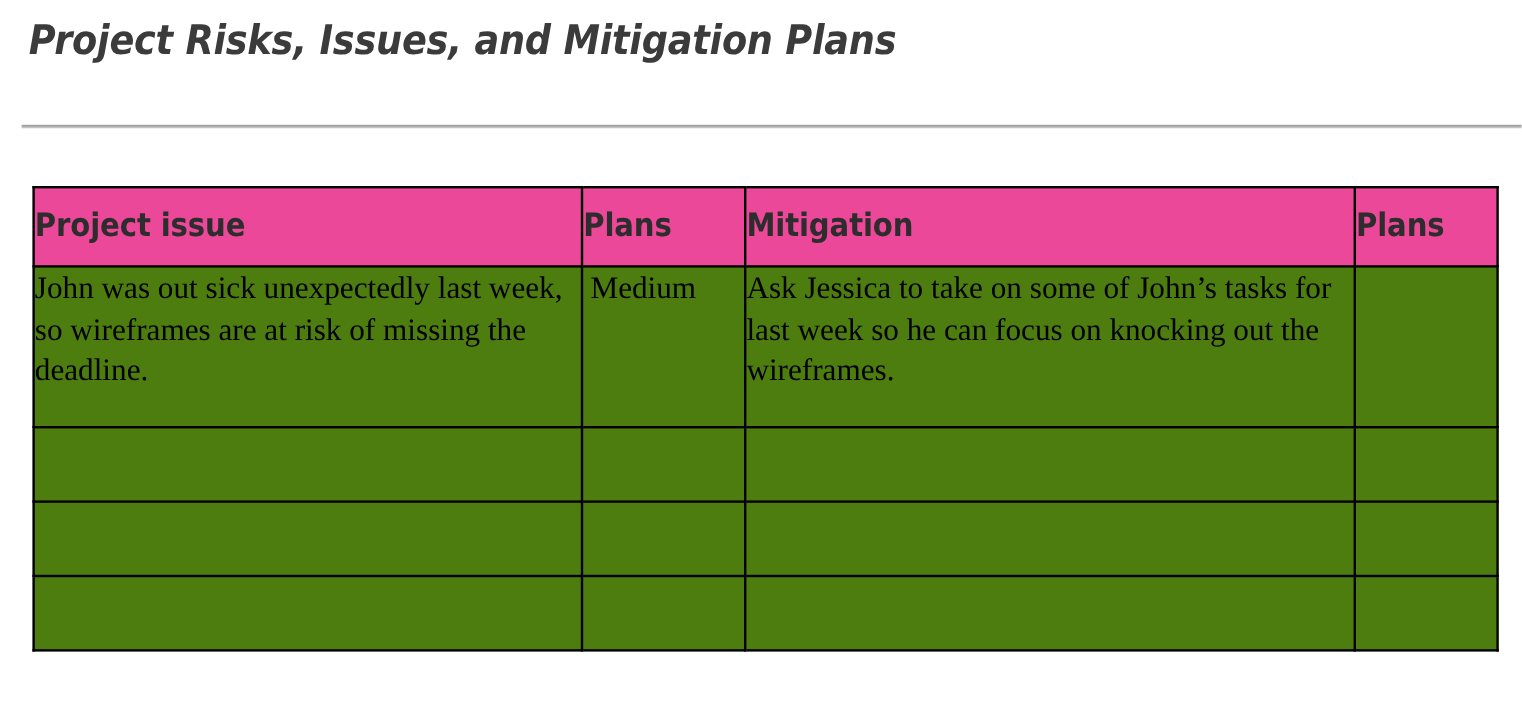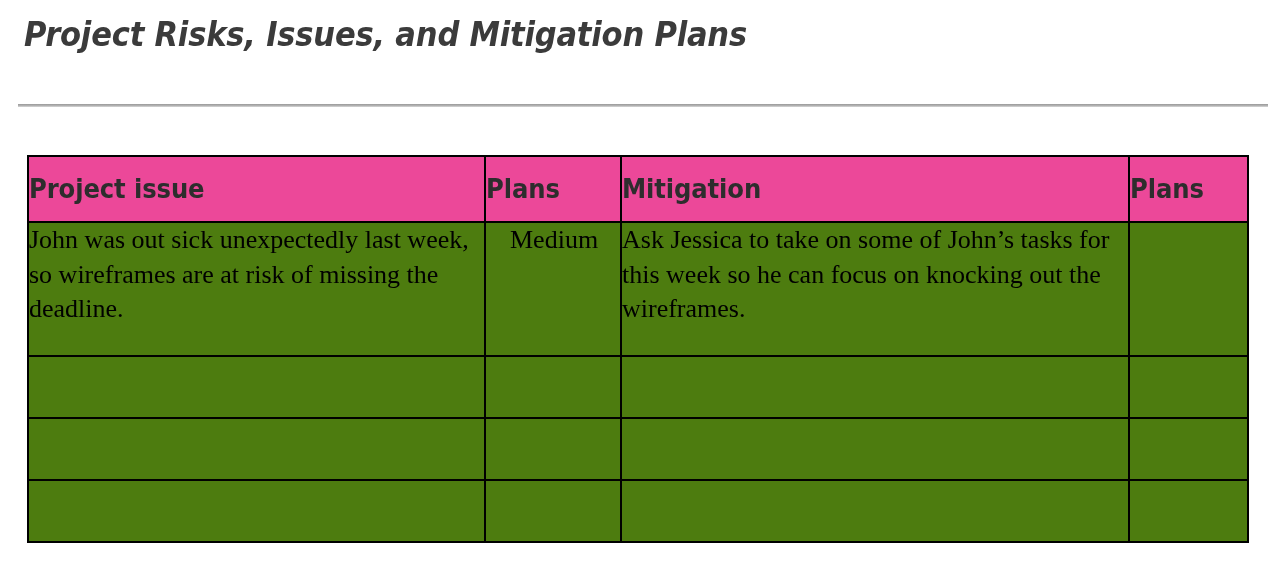--- a/index.html
+++ b/index.html
@@ -94,21 +94,21 @@
     font-family: "Liberation Serif", serif;
     font-size: 26px;
     color: #000000;
     line-height: 1.33;
     padding: 7px 8px 8px 8px;
     background: #4d7c0f;
   }
 
   tbody td.cell-risk {
     white-space: nowrap;
-    padding-left: 24px;
+    padding-left: 6px;
     padding-right: 4px;
   }
 
   tr.data-row-filled td { height: 132px; }
   tr.empty-row td { height: 60px; }
   tr.empty-row-last td { height: 60px; }
 
   .cell-text { display: block; }
   .cell-empty { display: block; min-height: 1px; }
 </style>
@@ -142,21 +142,21 @@
       <tbody>
 
         <tr class="data-row-filled">
           <td class="cell-issue">
             <span class="cell-text">John was out sick unexpectedly last week, so wireframes are at risk of missing the deadline.</span>
           </td>
           <td class="cell-risk">
             <span class="cell-text">Medium</span>
           </td>
           <td class="cell-mitigation">
-            <span class="cell-text">Ask Jessica to take on some of John’s tasks for this week so he can focus on knocking out the wireframes.</span>
+            <span class="cell-text">Ask Jessica to take on some of John’s tasks for last week so he can focus on knocking out the wireframes.</span>
           </td>
           <td class="cell-notes">
             <span class="cell-empty"></span>
           </td>
         </tr>
 
         <tr class="empty-row">
           <td class="cell-issue">
             <span class="cell-empty"></span>
           </td>

